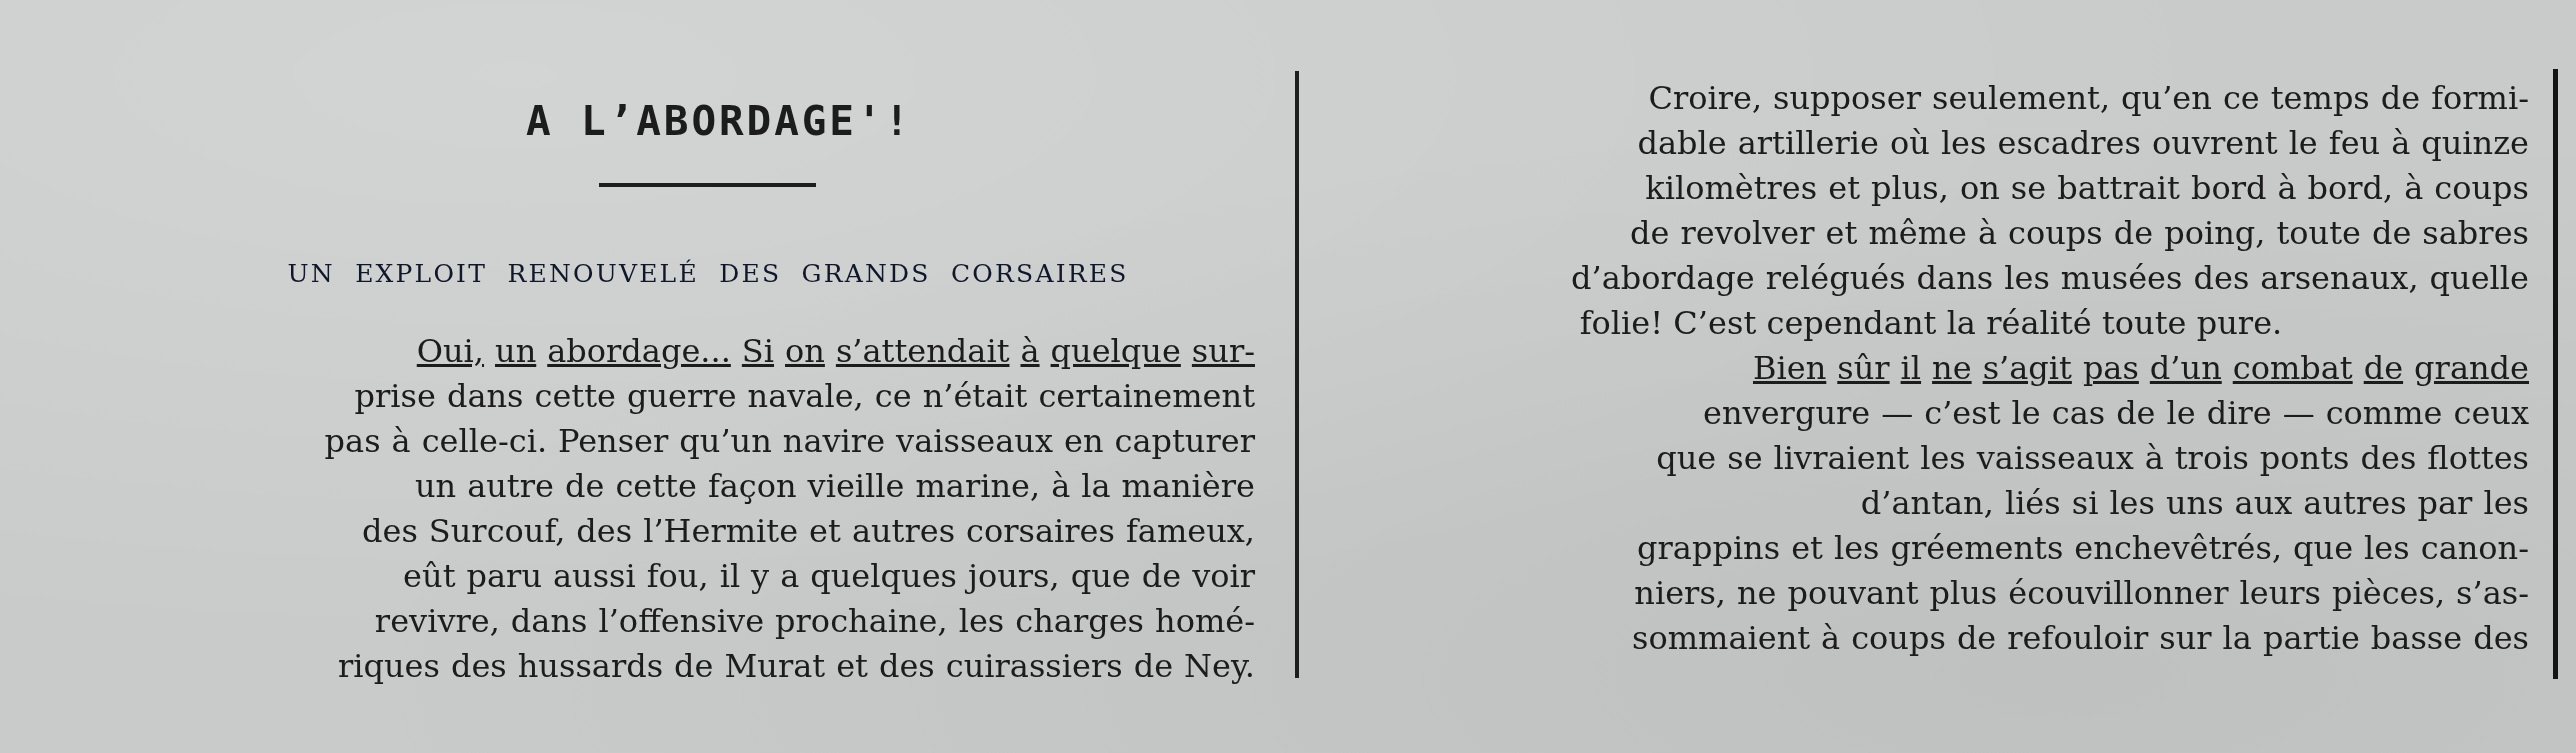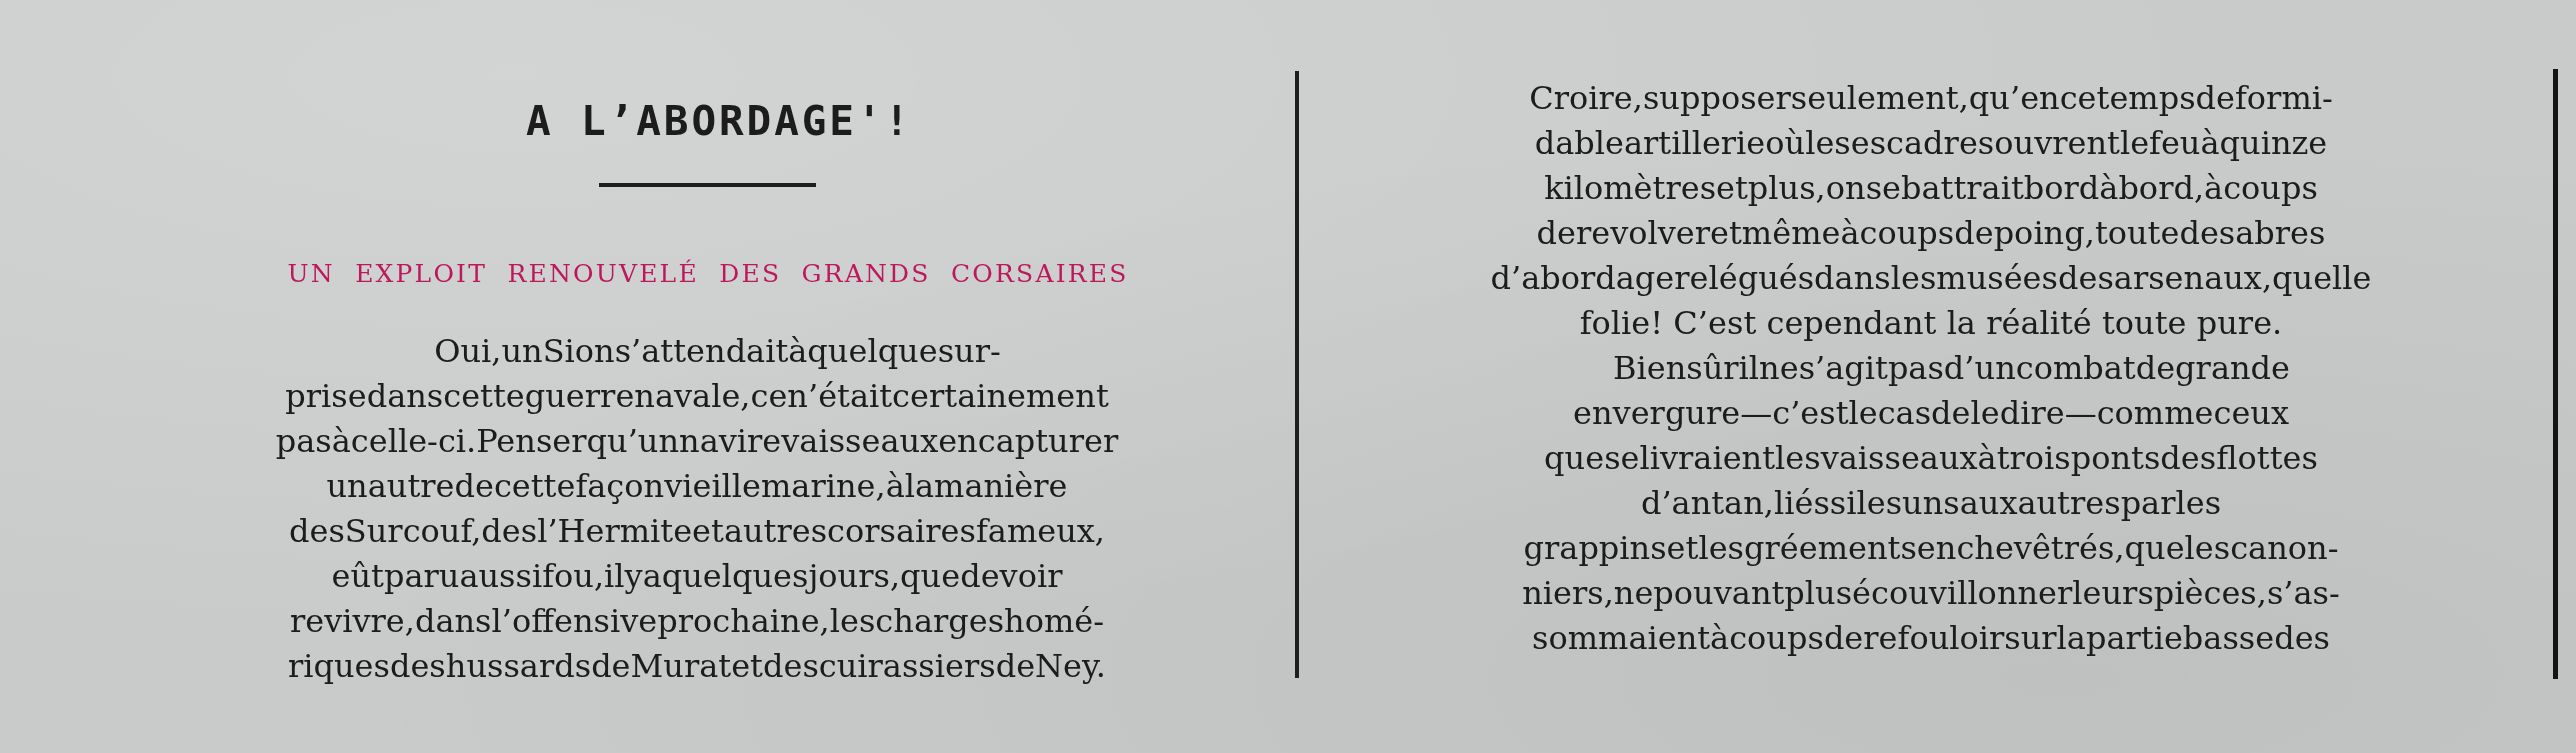--- a/index.html
+++ b/index.html
@@ -51,21 +51,21 @@
     }
     .subtitle {
       text-align: center;
       font-family: "DejaVu Serif", "Liberation Serif", serif;
       font-size: 25px;
       letter-spacing: 2.2px;
       margin: 70px 0 0 0;
       line-height: 34px;
       word-spacing: 10.2px;
       padding-left: 22px;
-      color: #be185d;
+      color: #0f172a;
     }
     .para {
       font-family: "DejaVu Serif", "Liberation Serif", serif;
       font-size: 32px;
       line-height: 45px;
       text-align: justify;
       margin: 0;
     }
     .col-left .para {
       margin-top: 38px;
@@ -92,47 +92,50 @@
       position: absolute;
       left: 1333px;
       top: 76px;
       width: 1196px;
     }
     .col-right .para {
       margin-top: 0;
     }
     .justify-line {
       display: flex;
-      justify-content: center;
+      justify-content: flex-end;
       height: 45px;
       line-height: 45px;
       white-space: nowrap;
+      gap: 11px;
     }
     .justify-line.last {
       justify-content: center;
       gap: 0.32em;
     }
     .justify-line.indent {
       padding-left: 41px;
+      text-decoration: underline;
     }
   </style>
 </head>
 <body>
 
 <div class="page">
 
   <div class="col-left">
     <h1 class="title">A L’ABORDAGE'!</h1>
     <div class="title-rule"></div>
     <div class="subtitle">UN EXPLOIT RENOUVELÉ DES GRANDS CORSAIRES</div>
 
     <div class="para">
       <div class="justify-line indent">
           <span>Oui,</span>
           <span>un</span>
+          <span>abordage...</span>
           <span>Si</span>
           <span>on</span>
           <span>s’attendait</span>
           <span>à</span>
           <span>quelque</span>
           <span>sur-</span>
         </div>
       <div class="justify-line">
           <span>prise</span>
           <span>dans</span>

